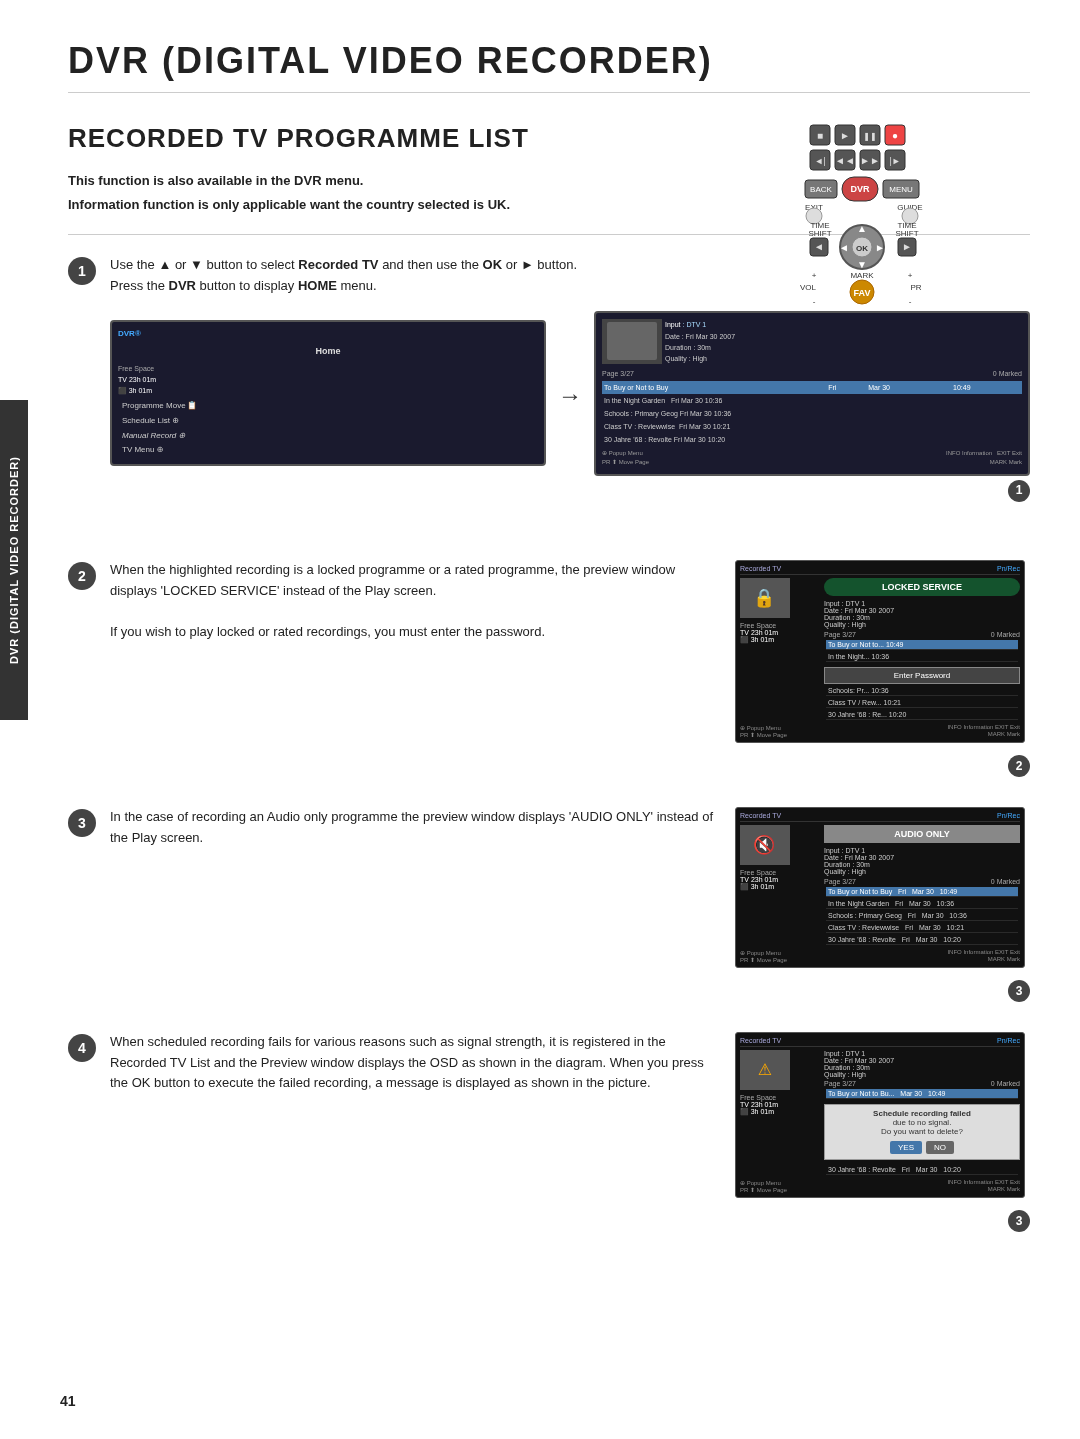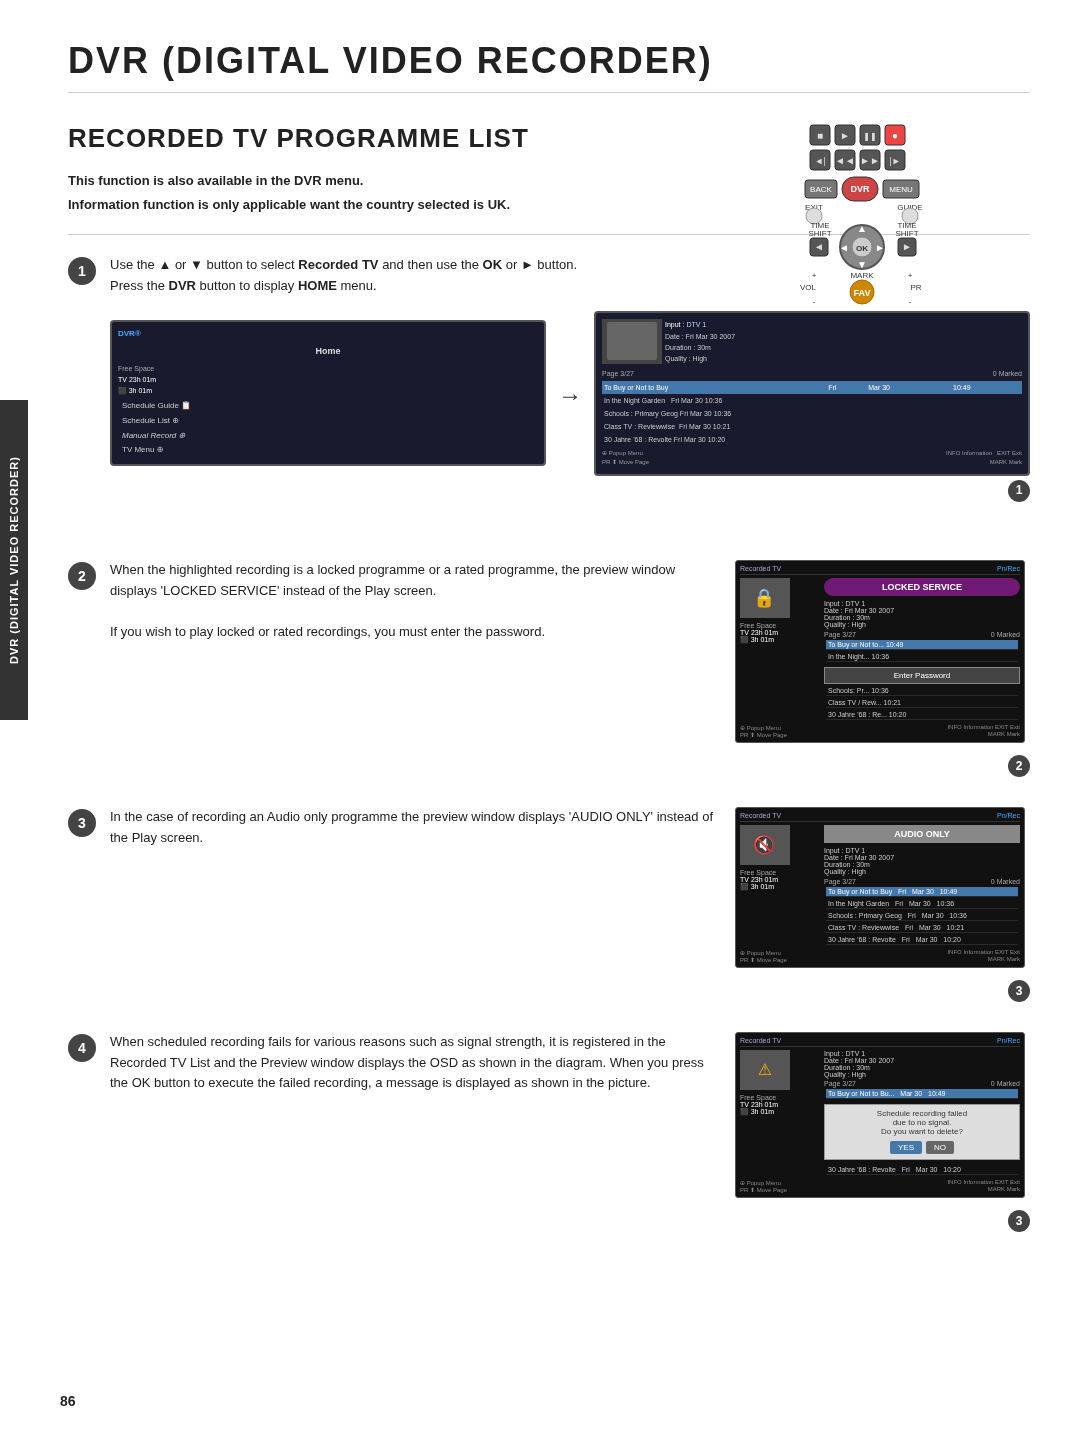--- a/index.html
+++ b/index.html
@@ -185,21 +185,21 @@
       background: #888;
       color: #fff;
       padding: 4px 6px;
       text-align: center;
       font-weight: bold;
       font-size: 9px;
       margin-bottom: 4px;
       min-width: 70px;
     }
 
-    .locked-badge { background: #701a75; border-radius: 9px; }
+    .locked-badge { background: #14532d; border-radius: 9px; }
     .audio-badge { background: #888; }
 
     .prog-list-small {
       font-size: 7px;
       width: 100%;
     }
     .prog-list-small tr.hl td {
       background: #4477aa;
       color: #fff;
     }
@@ -366,21 +366,21 @@
 
             <div class="screen-box">
               <div class="screen-mockup">
                 <div style="color:#4af;font-size:8px;font-weight:bold;margin-bottom:3px;">DVR®</div>
                 <div style="text-align:center;color:#ddd;font-size:9px;font-weight:bold;margin-bottom:4px;">Home</div>
                 <div style="font-size:7px;color:#aaa;margin-bottom:3px;">
                   Free Space<br>
                   <span style="color:#fff;">TV 23h 01m</span><br>
                   <span style="color:#fff;">⬛ 3h 01m</span>
                 </div>
-                <div style="font-size:8px;padding:1px 4px;color:#ccc;">Schedule Guide 📋</div>
+                <div style="font-size:8px;padding:1px 4px;color:#ccc;">Programme Move 📋</div>
                 <div style="font-size:8px;padding:1px 4px;color:#ccc;">Schedule List ⊕</div>
                 <div style="font-size:8px;padding:1px 4px;color:#ccc;font-style:italic;">Manual Record ⊕</div>
                 <div style="font-size:8px;padding:1px 4px;color:#ccc;">TV Menu ⊕</div>
               </div>
             </div>
 
             <div class="arrow-between">→</div>
 
             <div class="screen-box">
               <div class="screen-mockup">
@@ -635,21 +635,21 @@
             </div>
             <table class="prog-list-small">
               <tbody>
                   <tr class="hl">
                     <td colspan="3">To Buy or Not to Bu... &nbsp; Mar 30 &nbsp; 10:49</td>
                   </tr>
             </tbody>
               </table>
 
             <div style="background:#ddd;border:1px solid #999;padding:4px;margin:3px 0;text-align:center;">
-              <div style="font-size:8px;color:#333;font-weight:normal;">Schedule recording failed</div>
+              <div style="font-size:8px;color:#333;font-weight:bold;">Schedule recording failed</div>
               <div style="font-size:8px;color:#333;">due to no signal.</div>
               <div style="font-size:8px;color:#333;">Do you want to delete?</div>
               <div style="margin-top:4px;">
                 <span class="btn-yes">YES</span>
                 <span class="btn-no">NO</span>
               </div>
             </div>
             <table class="prog-list-small">
               <tbody>
                   <tr>
@@ -667,15 +667,15 @@
           <span>PR ⬆ Move Page</span>
             <span>MARK Mark</span>
         </div>
       </div>
       <div class="badge-row">
         <div class="circle-badge">3</div>
       </div>
     </div>
   </div>
 
-  <div class="page-num">86</div>
+  <div class="page-num">41</div>
 
 </div>
 
 </body></html>

